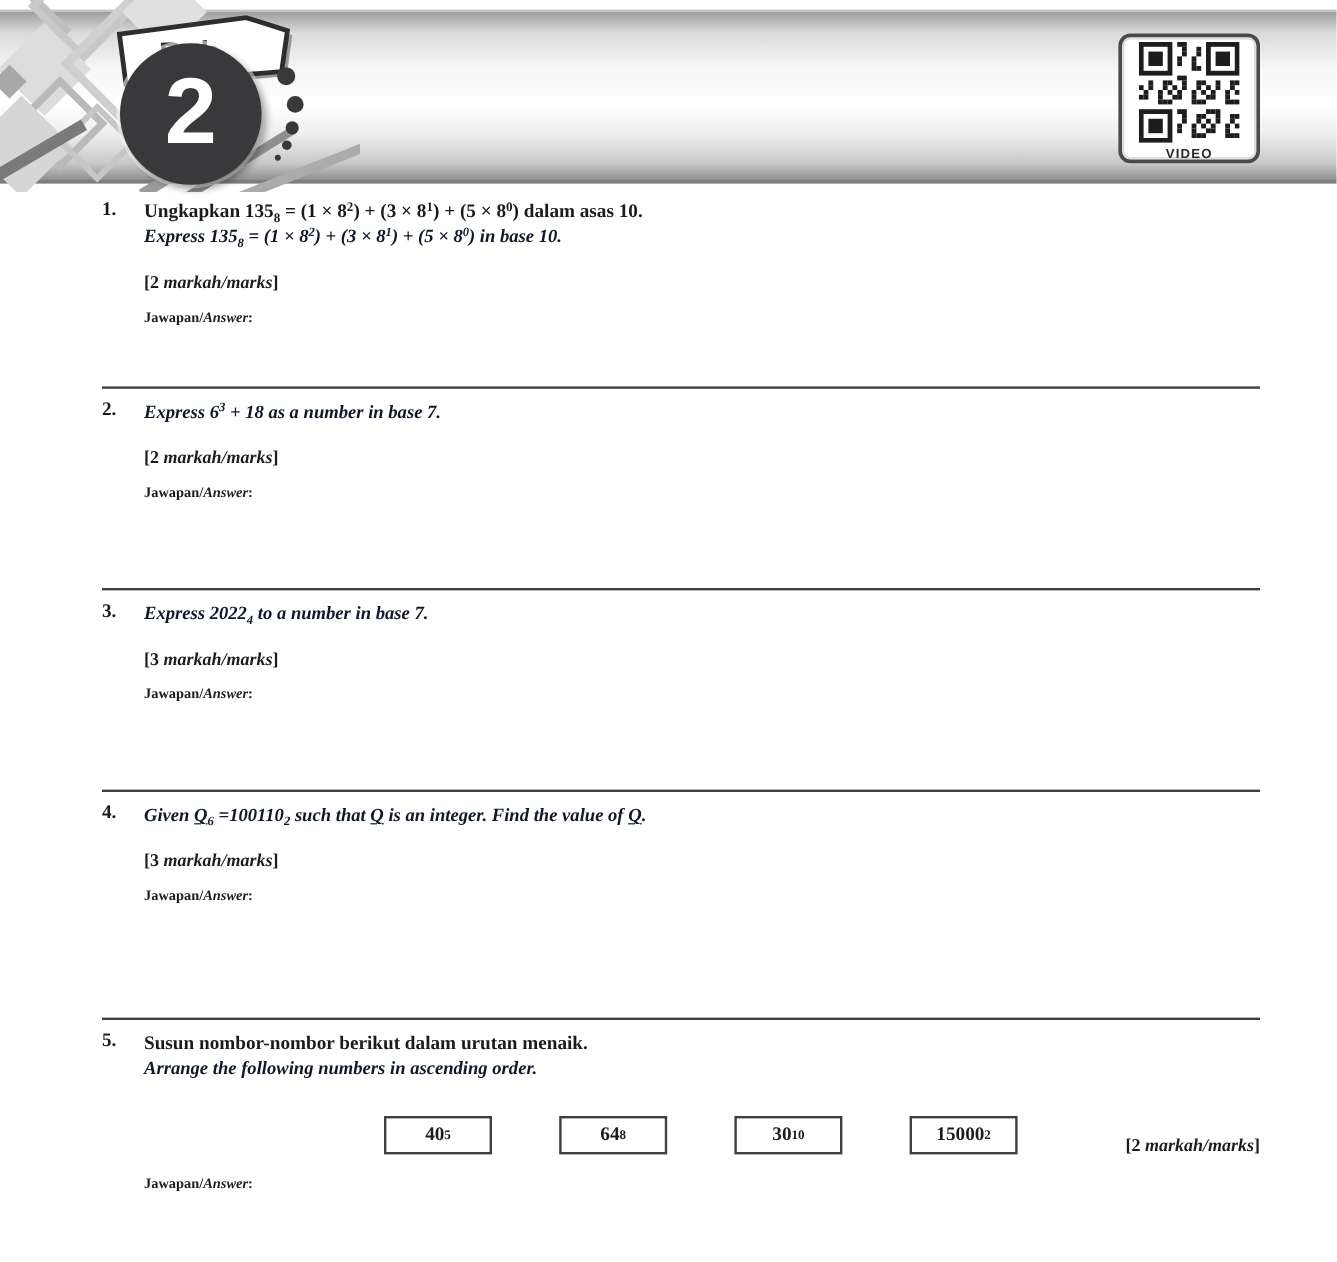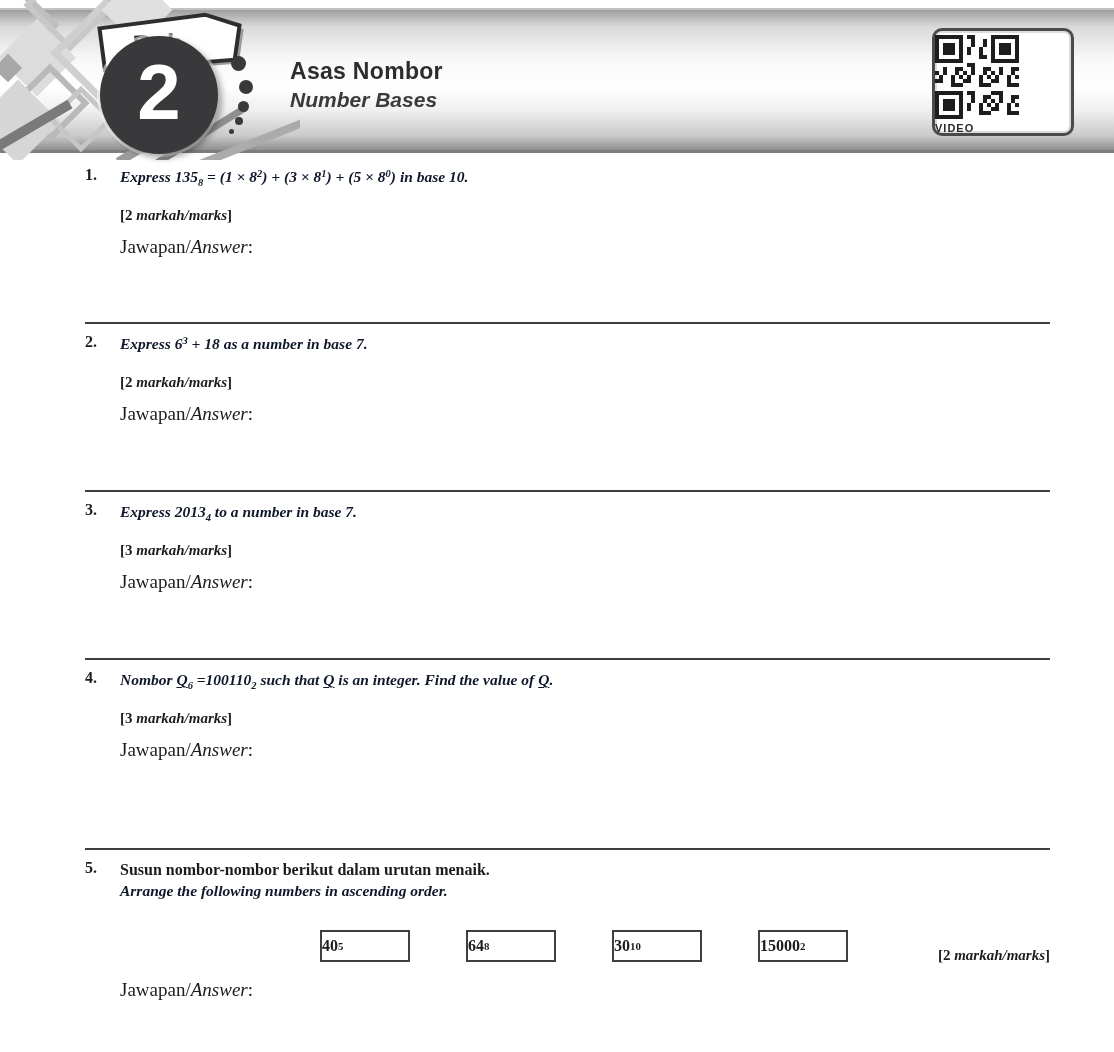--- a/index.html
+++ b/index.html
@@ -15,45 +15,45 @@
   #banner svg{overflow:visible;}
   #chapter-circle{position:absolute;left:100px;top:36px;width:118px;height:118px;border-radius:50%;
         background:#39393b;display:flex;align-items:center;justify-content:center;
         box-shadow:4px 4px 6px rgba(0,0,0,.35), 0 0 0 3px rgba(255,255,255,.55);}
   #chapter-circle .num{font-family:"Liberation Sans",sans-serif;font-weight:700;font-size:78px;color:#fff;
         line-height:1;transform:translateY(-3px);}
   .dot{position:absolute;border-radius:50%;background:#39393b;}
   #titles{position:absolute;left:290px;top:58px;font-family:"Liberation Sans",sans-serif;}
   #title-ms{font-weight:700;font-size:23px;color:#2c2c2e;letter-spacing:.3px;}
   #title-en{font-weight:700;font-style:italic;font-size:21px;color:#3a3a3c;margin-top:3px;}
-  #qr-frame{position:absolute;left:932px;top:28px;width:142px;height:108px;background:#fff;
+  #qr-frame{position:absolute;left:932px;top:28px;width:118px;height:108px;background:#fff;
         border:3px solid #4a4a4a;border-radius:10px;box-shadow:inset 0 0 0 2px #dcdcdc;
-        display:flex;flex-direction:column;align-items:flex-start;justify-content:flex-start;padding-top:4px;box-sizing:border-box;}
+        display:flex;flex-direction:column;align-items:center;justify-content:flex-start;padding-top:4px;box-sizing:border-box;}
   #qr-video-label{font-family:"Liberation Sans",sans-serif;font-weight:700;font-size:11px;color:#2a2a2a;
         letter-spacing:1px;margin-top:-1px;}
 
   
   #questions{position:absolute;left:85px;top:160px;width:965px;}
   .q{box-sizing:border-box;padding-top:6px;}
   .q + .q{border-top:2px solid #3f3f3f;padding-top:9px;}
   .q-row{display:flex;}
   .q-num{width:35px;font-weight:700;font-size:16px;flex:0 0 35px;}
   .q-body{flex:1;}
   .ms{font-weight:700;font-size:16px;line-height:21px;color:#1b1b1b;}
   .en{font-style:italic;font-weight:600;font-size:15.5px;line-height:21px;color:#0f172a;}
   .marks{font-size:15px;font-weight:600;line-height:20px;margin-top:18px;}
-  .answer{margin-top:11px;font-weight:400;font-size:19px;}
+  .answer{margin-top:11px;font-weight:700;font-size:12px;}
   .seg-i{font-style:italic;}
   .seg-sub{vertical-align:-0.35em;font-size:68%;line-height:0;}
   .seg-sup{vertical-align:0.5em;font-size:68%;line-height:0;}
   .seg-q{font-style:italic;text-decoration:underline;text-underline-offset:2px;}
   .q5row{display:flex;align-items:center;justify-content:space-between;margin-top:26px;}
   .boxes{display:flex;gap:56px;margin-left:200px;}
   .numbox{border:2px solid #3f3f3f;width:90px;height:32px;box-sizing:border-box;
-        display:flex;align-items:center;font-weight:700;font-size:16px;background:#fff;}
+        display:flex;align-items:center;justify-content:center;font-weight:700;font-size:16px;background:#fff;}
 </style>
 </head>
 <body>
 
 <div id="page">
 
   <div id="band"></div>
 
   <svg id="deco" width="300" height="160" viewBox="0 0 300 160">
     <rect x="-30" y="-10" width="70" height="70" transform="rotate(45 5 25)" fill="none" stroke="#bfbfbf" stroke-width="7"></rect>
@@ -82,24 +82,20 @@
   <div id="chapter-circle">
     <span class="num">2</span>
   </div>
 
   <span class="dot" style="left:231px;top:56px;width:15px;height:15px;"></span>
   <span class="dot" style="left:239px;top:80px;width:14px;height:14px;"></span>
   <span class="dot" style="left:238px;top:101px;width:11px;height:11px;"></span>
   <span class="dot" style="left:235px;top:117px;width:8px;height:8px;"></span>
   <span class="dot" style="left:229px;top:129px;width:5px;height:5px;"></span>
 
-  <div id="titles">
-    <div id="title-ms">Asas Nombor</div>
-    <div id="title-en">Number Bases</div>
-  </div>
 
   <div id="qr-frame">
     <div id="qr"><svg width="84" height="84" viewBox="0 0 84 84">
           <rect x="32" y="0" width="4" height="4" fill="#1d1d1d"></rect>
           <rect x="36" y="0" width="4" height="4" fill="#1d1d1d"></rect>
           <rect x="36" y="4" width="4" height="4" fill="#1d1d1d"></rect>
           <rect x="48" y="4" width="4" height="4" fill="#1d1d1d"></rect>
           <rect x="36" y="8" width="4" height="4" fill="#1d1d1d"></rect>
           <rect x="48" y="8" width="4" height="4" fill="#1d1d1d"></rect>
           <rect x="32" y="12" width="4" height="4" fill="#1d1d1d"></rect>
@@ -200,20 +196,21 @@
         </svg></div>
     <div id="qr-video-label">VIDEO</div>
   </div>
 
   <div id="questions">
 
     <div class="q" style="height:162px;">
       <div class="q-row">
         <div class="q-num">1.</div>
         <div class="q-body">
+          <div class="ms"><span class="seg-t">Ungkapkan 135</span><span class="seg-sub">8</span><span class="seg-t"> = (1 × 8</span><span class="seg-sup">2</span><span class="seg-t">) + (3 × 8</span><span class="seg-sup">1</span><span class="seg-t">) + (5 × 8</span><span class="seg-sup">0</span><span class="seg-t">) dalam asas 10.</span></div>
           <div class="en"><span class="seg-t">Express 135</span><span class="seg-sub">8</span><span class="seg-t"> = (1 × 8</span><span class="seg-sup">2</span><span class="seg-t">) + (3 × 8</span><span class="seg-sup">1</span><span class="seg-t">) + (5 × 8</span><span class="seg-sup">0</span><span class="seg-t">) in base 10.</span></div>
           <div class="marks"><span class="seg-t">[2 </span><span class="seg-i">markah/marks</span><span class="seg-t">]</span></div>
           <div class="answer"><span class="seg-t">Jawapan/</span><span class="seg-i">Answer</span><span class="seg-t">:</span></div>
         </div>
       </div>
     </div>
 
     <div class="q" style="height:168px;">
       <div class="q-row">
         <div class="q-num">2.</div>
@@ -222,32 +219,32 @@
           <div class="marks"><span class="seg-t">[2 </span><span class="seg-i">markah/marks</span><span class="seg-t">]</span></div>
           <div class="answer"><span class="seg-t">Jawapan/</span><span class="seg-i">Answer</span><span class="seg-t">:</span></div>
         </div>
       </div>
     </div>
 
     <div class="q" style="height:168px;">
       <div class="q-row">
         <div class="q-num">3.</div>
         <div class="q-body">
-          <div class="en"><span class="seg-t">Express 2013</span><span class="seg-sub">4</span><span class="seg-t"> to a number in base 7.</span></div>
+          <div class="en"><span class="seg-t">Express 2022</span><span class="seg-sub">4</span><span class="seg-t"> to a number in base 7.</span></div>
           <div class="marks"><span class="seg-t">[3 </span><span class="seg-i">markah/marks</span><span class="seg-t">]</span></div>
           <div class="answer"><span class="seg-t">Jawapan/</span><span class="seg-i">Answer</span><span class="seg-t">:</span></div>
         </div>
       </div>
     </div>
 
     <div class="q" style="height:190px;">
       <div class="q-row">
         <div class="q-num">4.</div>
         <div class="q-body">
-          <div class="en"><span class="seg-t">Nombor </span><span class="seg-q">Q</span><span class="seg-sub">6</span><span class="seg-t"> =100110</span><span class="seg-sub">2</span><span class="seg-t"> such that </span><span class="seg-q">Q</span><span class="seg-t"> is an integer. Find the value of </span><span class="seg-q">Q</span><span class="seg-t">.</span></div>
+          <div class="en"><span class="seg-t">Given </span><span class="seg-q">Q</span><span class="seg-sub">6</span><span class="seg-t"> =100110</span><span class="seg-sub">2</span><span class="seg-t"> such that </span><span class="seg-q">Q</span><span class="seg-t"> is an integer. Find the value of </span><span class="seg-q">Q</span><span class="seg-t">.</span></div>
           <div class="marks"><span class="seg-t">[3 </span><span class="seg-i">markah/marks</span><span class="seg-t">]</span></div>
           <div class="answer"><span class="seg-t">Jawapan/</span><span class="seg-i">Answer</span><span class="seg-t">:</span></div>
         </div>
       </div>
     </div>
 
     <div class="q" style="height:204px;">
       <div class="q-row">
         <div class="q-num">5.</div>
         <div class="q-body">

